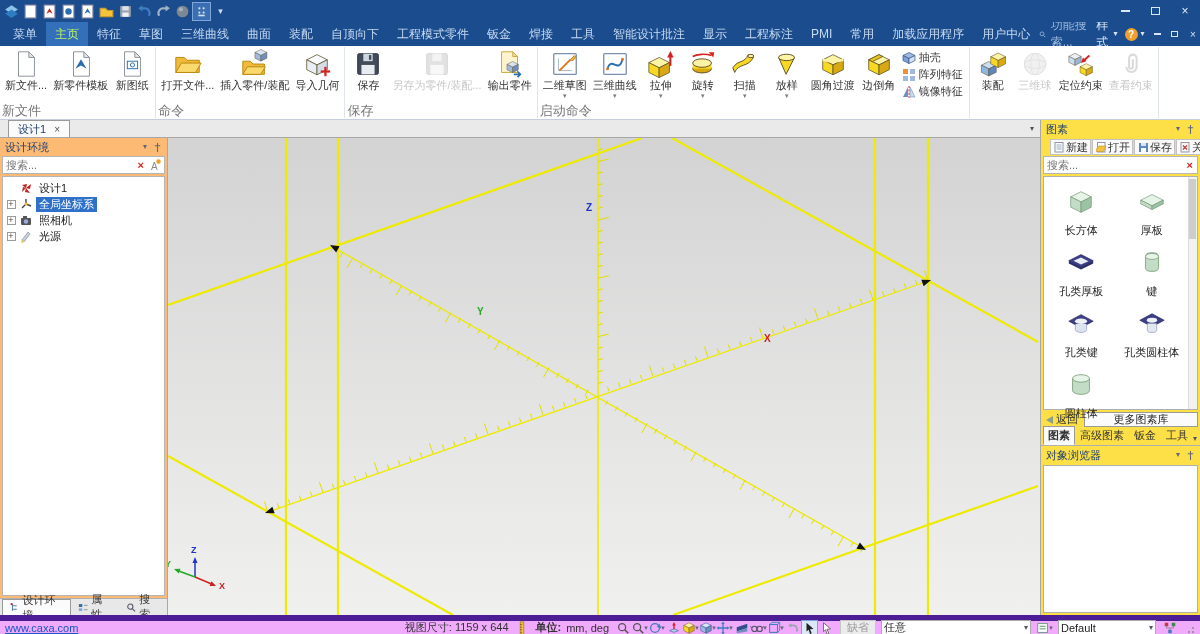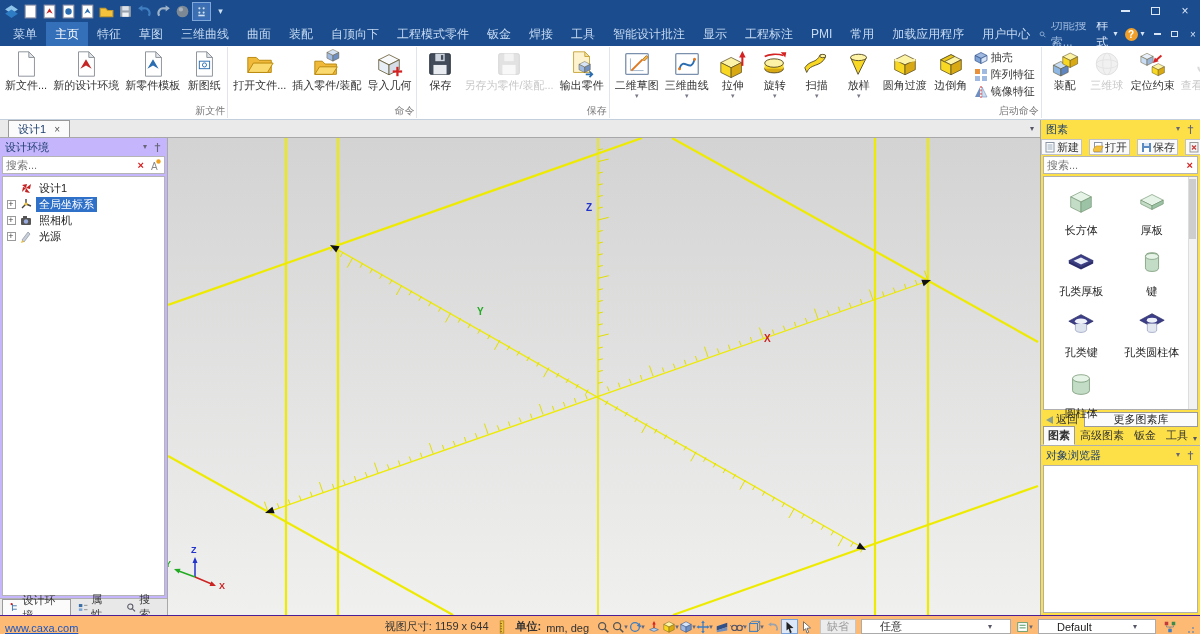--- a/index.html
+++ b/index.html
@@ -14,21 +14,21 @@
 .qi.active{background:#3a6db8;outline:1px solid #7fa8d8}
 .tb-title{position:absolute;left:0;right:0;text-align:center;font-size:12px;color:#dce8f7;pointer-events:none}
 .winbtns{margin-left:auto;display:flex;z-index:2}
 .winbtn{width:30px;height:20px;display:flex;align-items:center;justify-content:center;color:#dce8f7;font-size:12px}
 .minbar{width:9px;height:2px;background:#dce8f7;display:inline-block}
 .maxbox{width:9px;height:8px;border:1px solid #dce8f7;display:inline-block}
 
 .menubar{height:24px;background:#1b4c8e;display:flex;align-items:stretch;color:#c6daf2;font-size:12px;flex:0 0 24px;padding-left:4px}
 .mtabs{display:flex;align-items:stretch}
 .mtab{display:flex;align-items:center;padding:0 9px;white-space:nowrap}
-.mtab.active{background:#3470ba;color:#ffffff}
+.mtab.active{background:#3470ba;color:#bef264}
 .menu-right{margin-left:auto;display:flex;align-items:center;gap:7px;padding-right:4px}
 .fsearch{display:flex;align-items:center;gap:4px;color:#9db9dd}
 .fsearch .mag{width:11px;height:11px}
 .style-dd{display:flex;align-items:center;gap:3px;color:#d6e4f6}
 .helpdot{width:13px;height:13px;border-radius:50%;background:#f0a02a;color:#fff;font-size:10px;font-weight:bold;display:flex;align-items:center;justify-content:center}
 .mdibtn{width:16px;height:16px;display:flex;align-items:center;justify-content:center;color:#d6e4f6;font-size:10px}
 .mdimin{width:7px;height:2px;background:#d6e4f6;display:inline-block}
 .mdibox{width:7px;height:6px;border:1px solid #d6e4f6;display:inline-block}
 .caret{font-size:8px;color:inherit;line-height:1}
 
@@ -37,31 +37,31 @@
 .ritems{display:flex;align-items:flex-start;flex:1}
 .ritem{display:flex;flex-direction:column;align-items:center;padding:2px 3px 0 3px;min-width:42px}
 .ritem .ric{width:30px;height:30px;flex:0 0 30px}
 .rlabel{font-size:11px;color:#333;white-space:nowrap;line-height:13px}
 .rarr{font-size:7px;color:#778;line-height:7px}
 .ritem.disabled{opacity:.55;filter:grayscale(1)}
 .ritem.disabled .rlabel{color:#999}
 .rstack{display:flex;flex-direction:column;gap:2px;padding:3px 4px 0 2px}
 .rsitem{display:flex;align-items:center;gap:3px;font-size:11px;color:#333;white-space:nowrap}
 .rsitem .sic{width:14px;height:14px;flex:0 0 14px}
-.glabel{text-align:right;font-size:10px;color:#777;height:15px;line-height:15px;white-space:nowrap}
+.glabel{text-align:left;font-size:13px;color:#777;height:15px;line-height:15px;white-space:nowrap}
 
 .main{flex:1;display:flex;min-height:0}
 .docarea{flex:1;display:flex;flex-direction:column;min-width:0;background:#e2e2e2}
 .tabstrip{height:18px;background:#eaeaea;border-bottom:1px solid #a8a8a8;display:flex;align-items:flex-end;padding-left:8px;flex:0 0 18px}
 .doctab{background:#fbfbfb;border:1px solid #9a9a9a;border-bottom:none;padding:0 9px;font-size:11px;display:flex;gap:8px;align-items:center;height:17px;color:#1d3f6e}
 .doctab .x{color:#555;font-size:10px}
 .strip-dd{margin-left:auto;margin-right:6px;color:#556;font-size:8px;align-self:center}
 .docrow{flex:1;display:flex;min-height:0}
 
-.leftpanel{width:168px;background:#c4b5fd;display:flex;flex-direction:column;border-right:1px solid #a8a8a8;flex:0 0 168px}
+.leftpanel{width:168px;background:#fdba74;display:flex;flex-direction:column;border-right:1px solid #a8a8a8;flex:0 0 168px}
 .phead{height:18px;display:flex;align-items:center;padding:0 5px;font-size:11px;color:#1d3f6e;gap:4px}
 .phead .sp{margin-left:auto;display:flex;align-items:center;gap:6px;color:#667}
 .pin{width:9px;height:11px}
 .searchrow{height:18px;display:flex;align-items:center;background:#fff;border:1px solid #b5b5b5;margin:0 2px 2px 2px}
 .searchrow input{flex:1;min-width:0;border:none;outline:none;font-size:11px;padding:0 3px;color:#666;background:transparent;font-family:inherit}
 .sx{color:#d42222;font-weight:bold;padding:0 4px;font-size:11px}
 .sfilter{width:14px;height:14px;margin-right:2px}
 .treebox{flex:1;background:#fff;border:1px solid #b5b5b5;margin:0 2px;padding:3px 2px;overflow:hidden}
 .trow{display:flex;align-items:center;height:16px;font-size:11px;gap:3px;padding-left:1px}
 .trow .ind{width:10px;display:flex;justify-content:center}
@@ -71,49 +71,49 @@
 .tlabel.selected{background:#2f71c9;color:#fff}
 .ltabs{height:17px;display:flex;align-items:stretch;background:#e8e8e8;border-top:1px solid #b0b0b0;padding-left:2px;margin-top:2px;flex:0 0 17px}
 .ltab{display:flex;align-items:center;gap:3px;padding:0 6px;font-size:11px;color:#333;border:1px solid transparent}
 .ltab.active{background:#fbfbfb;border:1px solid #9a9a9a;border-bottom:none}
 .ltab .lic{width:11px;height:11px}
 
 .viewport{flex:1;position:relative;background:linear-gradient(#d3d3d3,#f0f1ef);min-width:0}
 .viewport svg{position:absolute;inset:0}
 
 .rightpanel{width:160px;background:#fde047;display:flex;flex-direction:column;border-left:1px solid #a8a8a8;flex:0 0 160px}
-.rtoolbar{display:flex;gap:7px;padding:1px 0;flex:0 0 18px}
+.rtoolbar{display:flex;gap:1px;padding:1px 9px;flex:0 0 18px}
 .rtbtn{display:flex;align-items:center;font-size:11px;border:1px solid #c2c2c2;background:#fafafa;padding:0 2px;height:16px;gap:1px;color:#333;white-space:nowrap}
 .rtbtn .tic{width:12px;height:12px}
 .catalog{flex:1;background:#fff;border:1px solid #b0b0b0;margin:0 2px;position:relative;display:grid;grid-template-columns:1fr 1fr;align-content:start;row-gap:10px;padding:10px 10px 0 2px;min-height:0}
 .citem{display:flex;flex-direction:column;align-items:center;gap:6px;font-size:11px;color:#222}
 .citem .cic{width:30px;height:30px}
 .cscroll{position:absolute;right:0;top:0;bottom:0;width:9px;background:#f2f2f2;border-left:1px solid #ddd}
 .cthumb{position:absolute;right:1px;top:2px;width:7px;height:60px;background:#cdcdcd}
 .rnav{display:flex;gap:3px;padding:2px;align-items:flex-start;flex:0 0 18px}
 .backbtn{display:flex;align-items:center;gap:3px;font-size:11px;color:#333;padding:0 3px}
 .backtri{width:0;height:0;border-top:4px solid transparent;border-bottom:4px solid transparent;border-right:7px solid #8aa08a}
 .morebtn{flex:1;text-align:center;border:1px solid #9a9a9a;background:#fbfbfb;font-size:11px;height:15px;line-height:13px;color:#222}
 .rtabs{display:flex;align-items:flex-end;height:17px;border-bottom:1px solid #b0b0b0;padding:0 2px;font-size:11px;flex:0 0 17px}
 .rtab{padding:1px 4px;color:#333;border:1px solid transparent;white-space:nowrap}
 .rtab.active{background:#fbfbfb;border:1px solid #9a9a9a;border-bottom:1px solid #fbfbfb;font-weight:bold}
 .rtab-dd{margin-left:auto;font-size:8px;color:#556;padding:0 3px 2px 0}
 .browserarea{height:148px;background:#fff;border:1px solid #b0b0b0;margin:1px 2px 2px 2px;flex:0 0 148px}
 
-.statusbar{height:19px;background:#fdba74;border-top:1px solid #4c1d95;display:flex;align-items:flex-end;font-size:11px;color:#333;padding:0 5px;gap:5px;flex:0 0 19px}
+.statusbar{height:19px;background:#f0abfc;border-top:6px solid #4c1d95;display:flex;align-items:center;font-size:11px;color:#333;padding:0 5px;gap:5px;flex:0 0 19px}
 .sblink{color:#1a56c4;text-decoration:underline;white-space:nowrap}
 .sbspacer{flex:1}
 .sbtext{white-space:nowrap;color:#333}
 .sbbold{font-weight:bold}
 .sbi{width:17px;height:15px;display:flex;align-items:center;justify-content:center;position:relative}
 .sbi .g{width:14px;height:14px}
 .sbi.active{border:1px solid #7aa2d8;background:#dce8f8}
 .sbi .da{font-size:7px;color:#667;margin-left:-1px}
 .sbicons{display:flex;align-items:center;gap:0px}
-.sbcombo{display:flex;align-items:center;border:1px solid #ababab;background:#fff;height:15px;font-size:11px;padding:0 18px;gap:8px;color:#222}
+.sbcombo{display:flex;align-items:center;border:1px solid #ababab;background:#fff;height:15px;font-size:11px;padding:0 2px;gap:8px;color:#222}
 .sbcombo .caret{color:#556}
 .sbdisabled{border:1px solid #c6c6c6;background:#ececec;color:#9a9a9a;height:15px;display:flex;align-items:center;padding:0 6px}
 .grip{width:12px;height:12px;position:relative}
 .grip i{position:absolute;width:2px;height:2px;background:#9a9a9a}
 </style>
 </head>
 <body>
 
 <div class="app">
 
@@ -257,30 +257,20 @@
       <div class="rgroup">
         <div class="ritems">
           <div class="ritem">
             <span class="ric">
               <svg viewBox="0 0 32 32">
                 <path d="M8 3 h11 l6 6 v20 h-17 z" fill="#fff" stroke="#8a8f98"></path>
                 <path d="M19 3 l6 6 h-6 z" fill="#e2e6ea" stroke="#8a8f98"></path>
               </svg>
             </span>
             <span class="rlabel">新文件...</span>
-          </div>
-          <div class="ritem">
-            <span class="ric">
-              <svg viewBox="0 0 32 32">
-                <path d="M8 3 h11 l6 6 v20 h-17 z" fill="#fff" stroke="#8a8f98"></path>
-                <path d="M19 3 l6 6 h-6 z" fill="#e2e6ea" stroke="#8a8f98"></path>
-                <path d="M10 21 L16 11 L22 21 L16 17.5 Z" fill="#c42626"></path>
-              </svg>
-            </span>
-            <span class="rlabel">新的设计环境</span>
           </div>
           <div class="ritem">
             <span class="ric">
               <svg viewBox="0 0 32 32">
                 <path d="M8 3 h11 l6 6 v20 h-17 z" fill="#fff" stroke="#8a8f98"></path>
                 <path d="M19 3 l6 6 h-6 z" fill="#e2e6ea" stroke="#8a8f98"></path>
                 <path d="M10 21 L16 11 L22 21 L16 17.5 Z" fill="#2a6db0"></path>
               </svg>
             </span>
             <span class="rlabel">新零件模板</span>
@@ -1151,21 +1141,21 @@
     </span>
     <span class="sbi">
         <span class="g">
           <svg viewBox="0 0 16 16">
             <rect x="2" y="3" width="11" height="10" fill="#fff" stroke="#5a9a6a"></rect>
             <path d="M4 6 h7 M4 9 h7" stroke="#3a8a4a"></path>
           </svg>
         </span>
         <span class="da">▾</span>
       </span>
-    <span class="sbcombo" style="width:118px">
+    <span class="sbcombo" style="width:98px">
       <span>Default</span>
       <span class="caret" style="margin-left:auto">▾</span>
     </span>
     <span class="sbi">
         <span class="g">
           <svg viewBox="0 0 16 16">
             <rect x="2" y="2" width="4" height="4" fill="#c23a3a"></rect>
             <rect x="10" y="2" width="4" height="4" fill="#3a8a4a"></rect>
             <rect x="6" y="10" width="4" height="4" fill="#3f7ec0"></rect>
             <path d="M4 6 v2 h8 v-2 M8 8 v2" stroke="#888" fill="none"></path>

